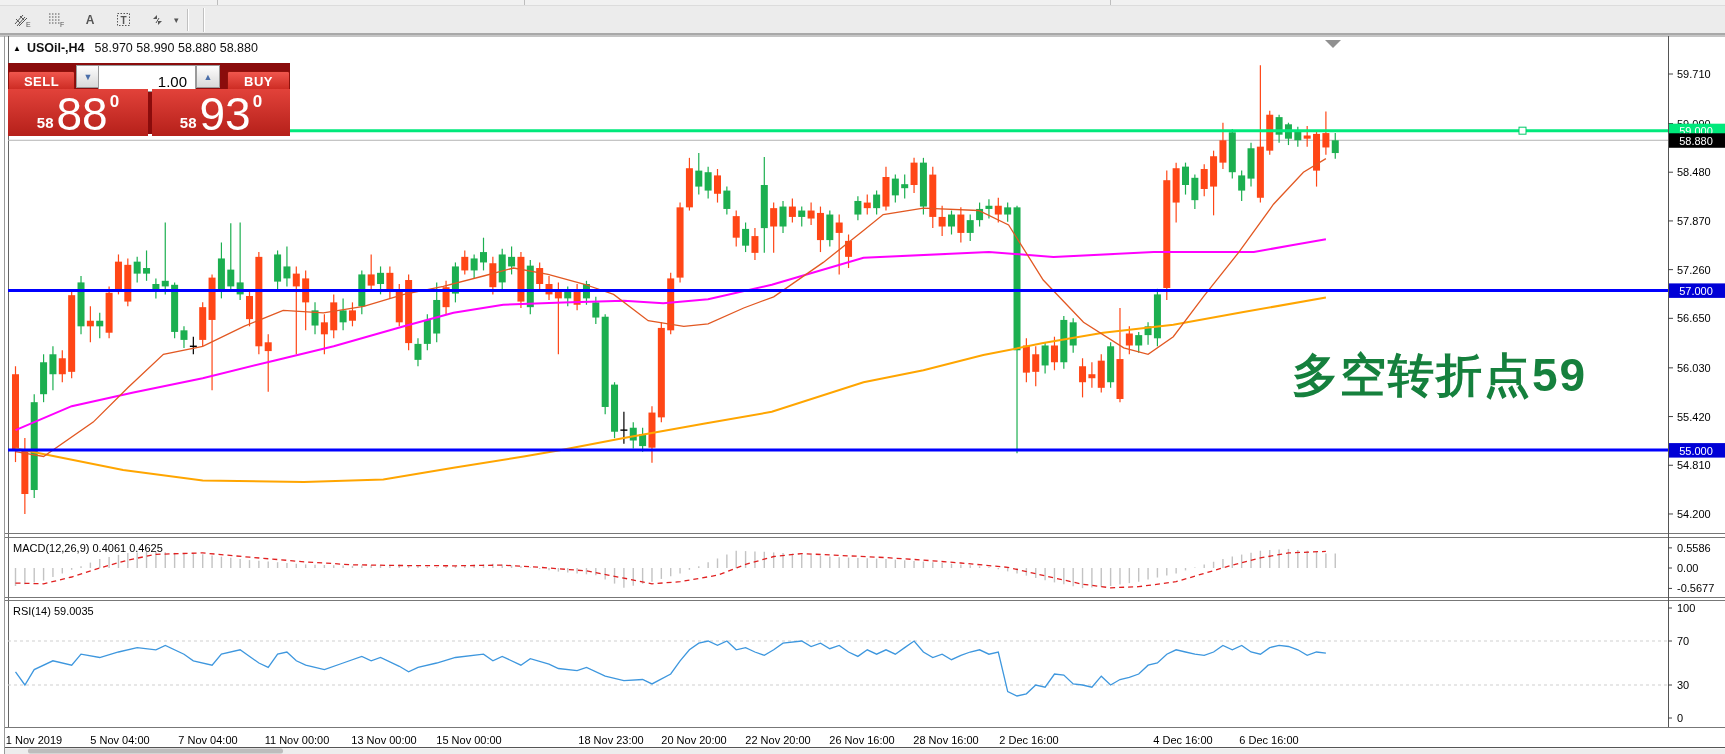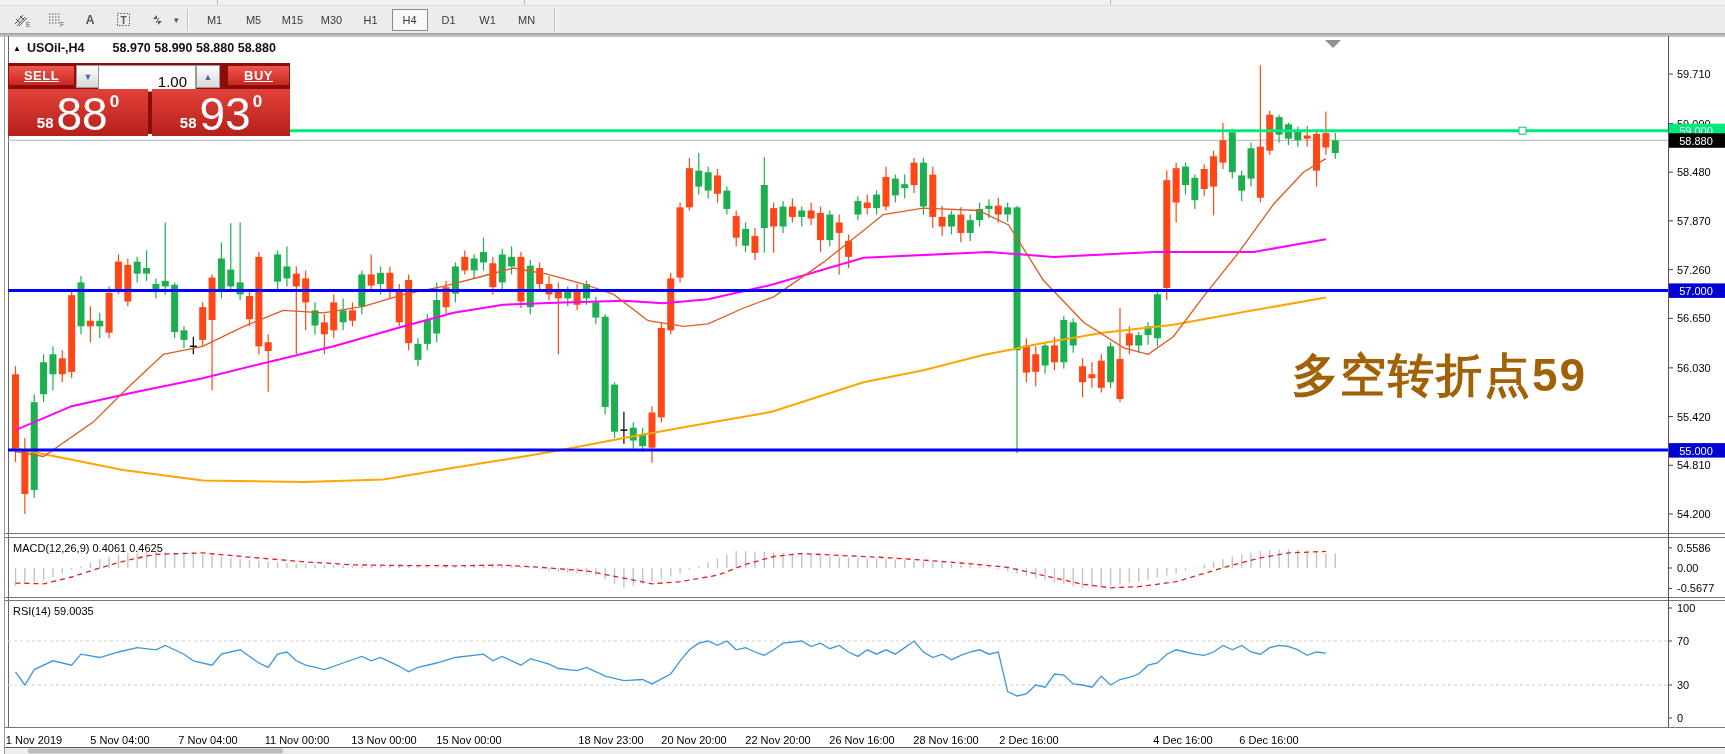--- a/index.html
+++ b/index.html
@@ -19,44 +19,44 @@
   .tfbtn{min-width:26px;height:20px;padding:0 4px;margin-right:3px;font-size:11px;color:#3a3a3a;
          display:flex;align-items:center;justify-content:center;background:transparent;border:1px solid transparent;}
   .tfbtn.active{background:#f8f8f8;border:1px solid #8a8a8a;}
   .tfsep{width:1px;height:24px;background:#c0c0c0;border-right:1px solid #fff;margin-left:6px;}
   
   .chartwin{position:absolute;left:0;top:35px;width:1725px;height:719px;background:#fff;}
   #chart-svg{position:absolute;left:0;top:-35px;}
   .title-row{position:absolute;left:13px;top:6px;font-size:12.5px;font-weight:700;color:#111;
              display:flex;align-items:center;white-space:pre;}
   .title-row .tri{font-size:8px;margin-right:6px;color:#000;}
-  .title-row .ohlc{font-weight:700;margin-left:28px;}
+  .title-row .ohlc{font-weight:400;margin-left:10px;}
   
   .trade-panel{position:absolute;left:8px;top:28px;width:282px;height:71px;background:#8a0c0c;}
-  .tp-btn{position:absolute;top:2px;height:21px;background:linear-gradient(#f0564d,#c9271f);
+  .tp-btn{position:absolute;top:8px;height:21px;background:linear-gradient(#f0564d,#c9271f);
           border:1px solid #8e120c;border-radius:2px;color:#fff;font-family:inherit;
-          font-size:13px;font-weight:700;letter-spacing:.5px;display:flex;align-items:center;justify-content:center;text-decoration:underline;}
+          font-size:13px;font-weight:700;letter-spacing:.5px;display:flex;align-items:center;justify-content:center;}
   .tp-sell{left:0;width:67px;}
   .tp-buy{left:219px;width:63px;}
   .spinbtn{position:absolute;top:2px;width:22px;height:21px;background:linear-gradient(#fdfdfd,#d9d9d9);
            border:1px solid #9a9a9a;color:#4a6ea9;font-size:9px;display:flex;align-items:center;justify-content:center;}
   .spin-dn{left:68px;}
   .spin-up{left:188px;}
   .vol-input{position:absolute;left:90px;top:2px;width:84px;height:17px;border:1px solid #9a9a9a;
              font-family:inherit;font-size:15px;text-align:right;padding:7px 8px 1px 4px;color:#000;}
   .price-cell{position:absolute;top:26px;height:44px;background:linear-gradient(#e2423a,#b5201a);
               color:#fff;display:flex;align-items:flex-end;justify-content:center;padding-bottom:3px;}
   .cell-bid{left:0;width:140px;}
   .cell-ask{left:144px;width:138px;}
   .pc-small{font-size:15px;font-weight:700;margin:0 3px 2px 0;}
   .pc-big{font-size:46px;font-weight:400;line-height:.78;}
   .pc-sup{font-size:17px;font-weight:700;position:relative;top:-21px;margin-left:2px;}
   
   .annotation{position:absolute;left:1292px;top:317px;font-size:46px;font-weight:700;
-              color:#a16207;letter-spacing:2px;line-height:1;white-space:nowrap;}
+              color:#15803d;letter-spacing:2px;line-height:1;white-space:nowrap;}
 </style>
 </head>
 <body>
 
 <div class="stage">
   <div class="topstrip">
     <div class="tick" style="left:217px"></div>
     <div class="tick" style="left:524px"></div>
     <div class="tick" style="left:1110px"></div>
   </div>
@@ -95,31 +95,20 @@
         <div class="toolbtn">
           <svg width="18" height="18" viewBox="0 0 18 18">
             <path d="M4 8 L8 4 L8 8 Z" fill="#555"></path>
             <path d="M9 10 L13 10 L9 14 Z" fill="#555"></path>
             <line stroke="#555" fill="none" stroke-width="1" x1="7" y1="12" x2="10" y2="7"></line>
           </svg>
         </div>
         <span class="caret">▾</span>
       </div>
     <div class="vsep"></div>
-    <div class="tfs" id="tfs">
-        <div class="tfbtn">M1</div>
-        <div class="tfbtn">M5</div>
-        <div class="tfbtn">M15</div>
-        <div class="tfbtn">M30</div>
-        <div class="tfbtn">H1</div>
-        <div class="tfbtn active">H4</div>
-        <div class="tfbtn">D1</div>
-        <div class="tfbtn">W1</div>
-        <div class="tfbtn">MN</div>
-      </div>
     <div class="tfsep"></div>
   </div>
 
   <div class="chartwin">
     <svg id="chart-svg" width="1725" height="754" viewBox="0 0 1725 754">
         <defs>
           <clipPath id="clip-main">
             <rect x="8" y="37" width="1660" height="496"></rect>
           </clipPath>
           <clipPath id="clip-macd">

